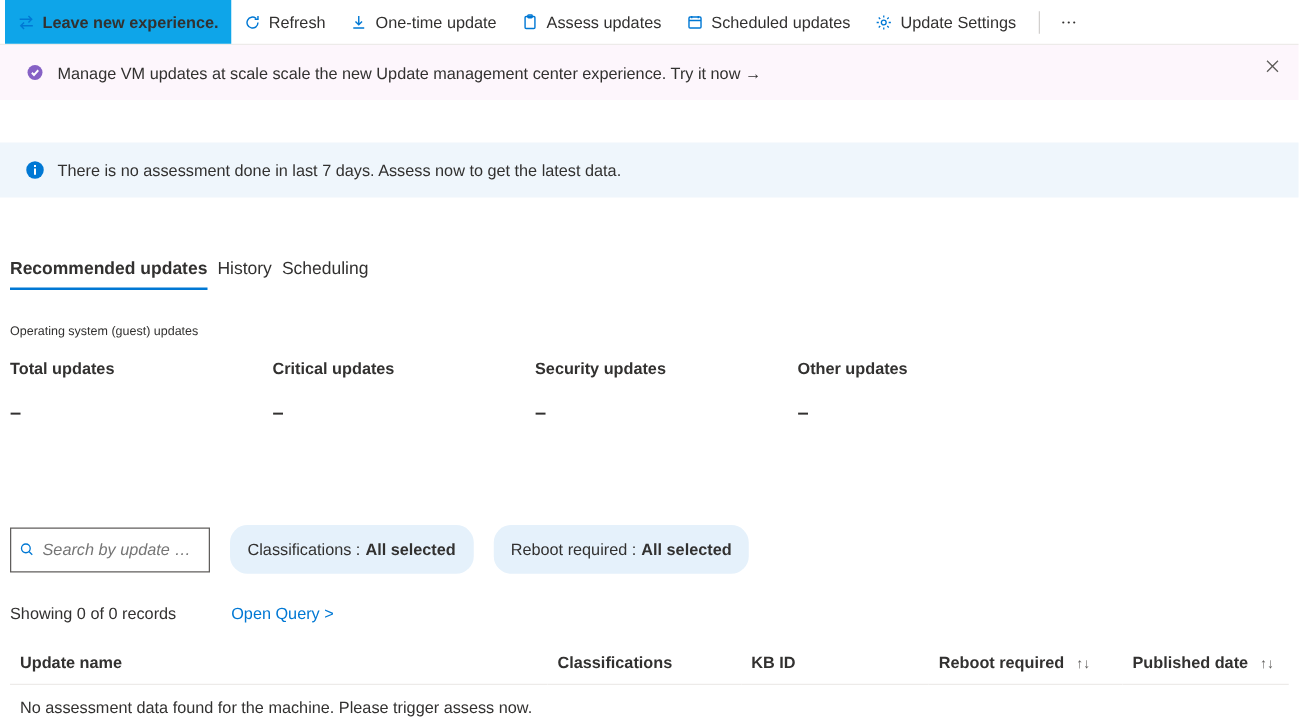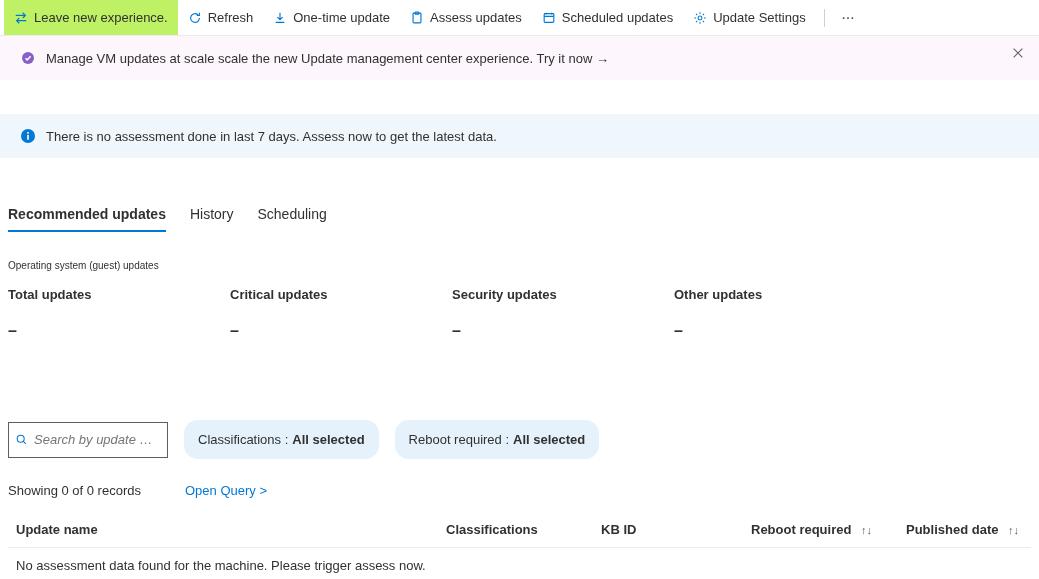--- a/index.html
+++ b/index.html
@@ -20,21 +20,21 @@
     }
     .toolbar-item {
       display: inline-flex;
       align-items: center;
       height: 100%;
       padding: 0 10px;
       gap: 6px;
       cursor: pointer;
       color: #323130;
     }
-    .toolbar-item.leave { background: #bef264; }
+    .toolbar-item.leave { background: #0ea5e9; font-weight: bold; }
     .toolbar-icon { width: 14px; height: 14px; display: inline-flex; align-items: center; justify-content: center; color: #0078d4; }
     .toolbar-sep { width: 1px; height: 18px; background: #d2d0ce; margin: 0 8px; }
     .toolbar-more { width: 30px; justify-content: center; padding:0; }
     
     .banner-promo {
       display: flex;
       align-items: center;
       min-height: 44px;
       padding: 10px 16px 10px 20px;
       background: #fdf6fc;
@@ -49,21 +49,21 @@
       align-items: center;
       min-height: 44px;
       padding: 10px 16px 10px 20px;
       background: #eff6fc;
       margin-top: 34px;
     }
     .banner-info .info-icon { width:16px; height:16px; margin-right:10px; color:#0078d4; flex-shrink:0; }
     
     .tabs {
       display:flex;
-      gap: 24px;
+      gap: 8px;
       padding: 0 8px;
       margin-top: 40px;
       border-bottom: none;
     }
     .tab {
       padding: 8px 0 10px;
       cursor:pointer;
       color:#323130;
       position:relative;
       font-size:14px;
@@ -71,21 +71,21 @@
     .tab.active { font-weight:600; }
     .tab.active::after {
       content:""; position:absolute; left:0; right:0; bottom:0;
       height:2px; background:#0078d4;
     }
     
     .content { padding: 0 8px; }
     .section-title { font-size: 10px; margin-top: 28px; }
     .cards {
       display:flex;
-      gap: 12px;
+      gap: 0;
       margin-top: 16px;
     }
     .card { width: 210px; }
     .card .label { font-weight:600; font-size:13px; }
     .card .value { font-size:16px; font-weight:600; margin-top: 20px; }
     
     .filters-row {
       display:flex; align-items:center; gap:16px;
       margin-top: 80px;
     }

